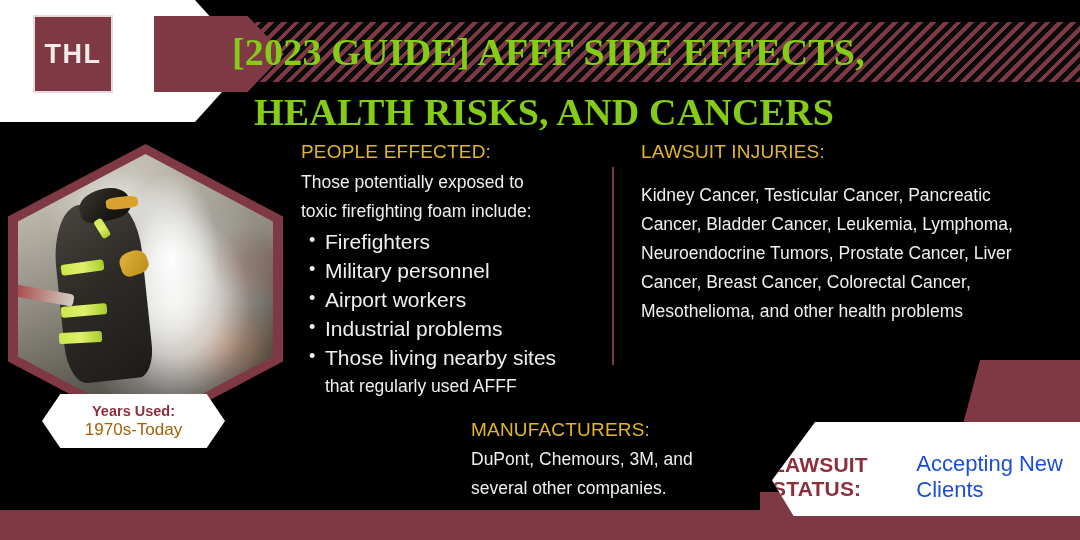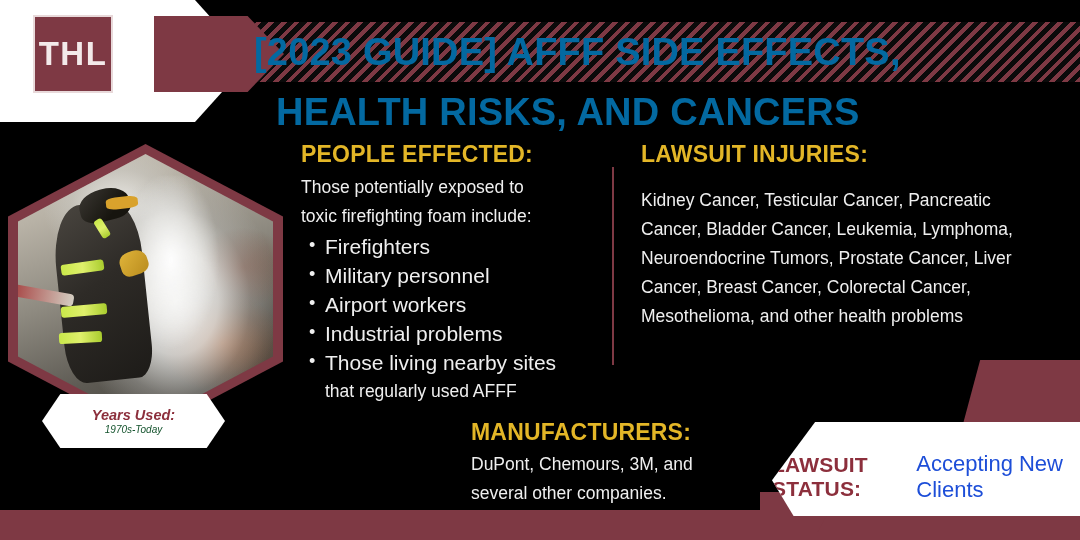--- a/index.html
+++ b/index.html
@@ -54,40 +54,39 @@
   
   .logo-box {
     position:absolute; left:33px; top:15px;
     width:80px; height:78px;
     background:#7e3944;
     border:2px solid #e8d9da;
     display:flex; align-items:center; justify-content:center;
   }
   .logo-text {
     color:#f3eaea;
-    font-size:33px;
+    font-size:27px;
     font-weight:700;
     letter-spacing:1.5px;
     font-family:"Liberation Sans", sans-serif;
   }
 
   
   .title-wrap {
     position:absolute; left:232px; top:22px;
     width:848px;
   }
   .title-line {
-    color:#0369a1;
+    color:#84cc16;
     font-weight:700;
     font-size:38px;
     line-height:60px;
     letter-spacing:0.2px;
     white-space:nowrap;
-    font-family:Liberation Sans, sans-serif;
-    margin-left:22px;
+    font-family:Liberation Serif, serif;
   }
   .title-line.l2 { padding-left:22px; }
 
   
   .hex-outer {
     position:absolute; left:8px; top:144px;
     width:275px; height:290px;
     background:#7e3944;
     clip-path:polygon(50% 0%, 100% 25%, 100% 75%, 50% 100%, 0% 75%, 0% 25%);
   }
@@ -160,36 +159,35 @@
 
   
   .years-badge {
     position:absolute; left:42px; top:394px;
     width:183px; height:54px;
     background:#ffffff;
     clip-path:polygon(10% 0, 90% 0, 100% 50%, 90% 100%, 10% 100%, 0 50%);
     display:flex; flex-direction:column;
     align-items:center; justify-content:center;
     gap:1px;
-    font-style:italic;
   }
   .years-title {
     color:#8c2f3c; font-weight:700; font-size:14.5px;
     font-family:"Liberation Sans", sans-serif;
   }
   .years-value {
-    color:#14532d; font-size:10px;
+    color:#a16207; font-size:17px;
     font-family:"Liberation Sans", sans-serif;
   }
 
   
   .sec-heading {
     color:#e3b627;
-    font-weight:700;
-    font-size:23px;
+    font-weight:400;
+    font-size:19px;
     letter-spacing:0.2px;
     font-family:"Liberation Sans", sans-serif;
   }
   .body-text {
     color:#efefef;
     font-size:17.5px;
     line-height:28.5px;
     font-family:"Liberation Sans", sans-serif;
   }
 

